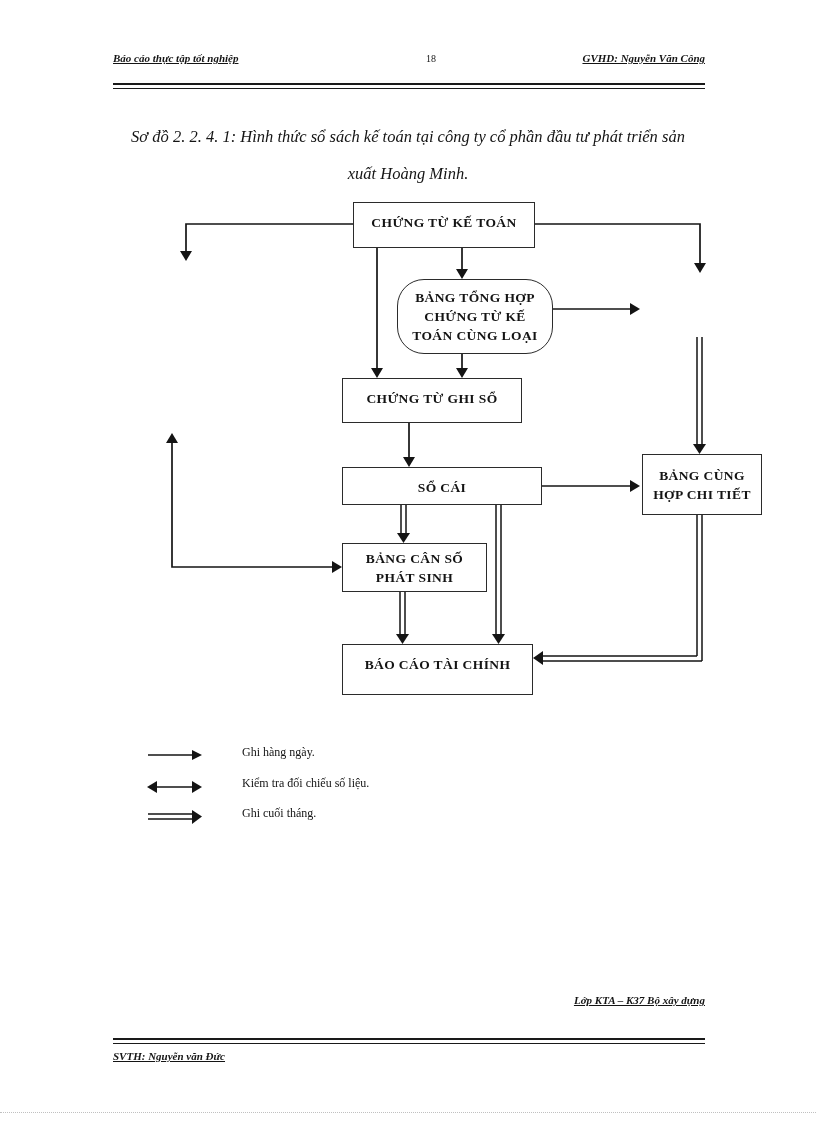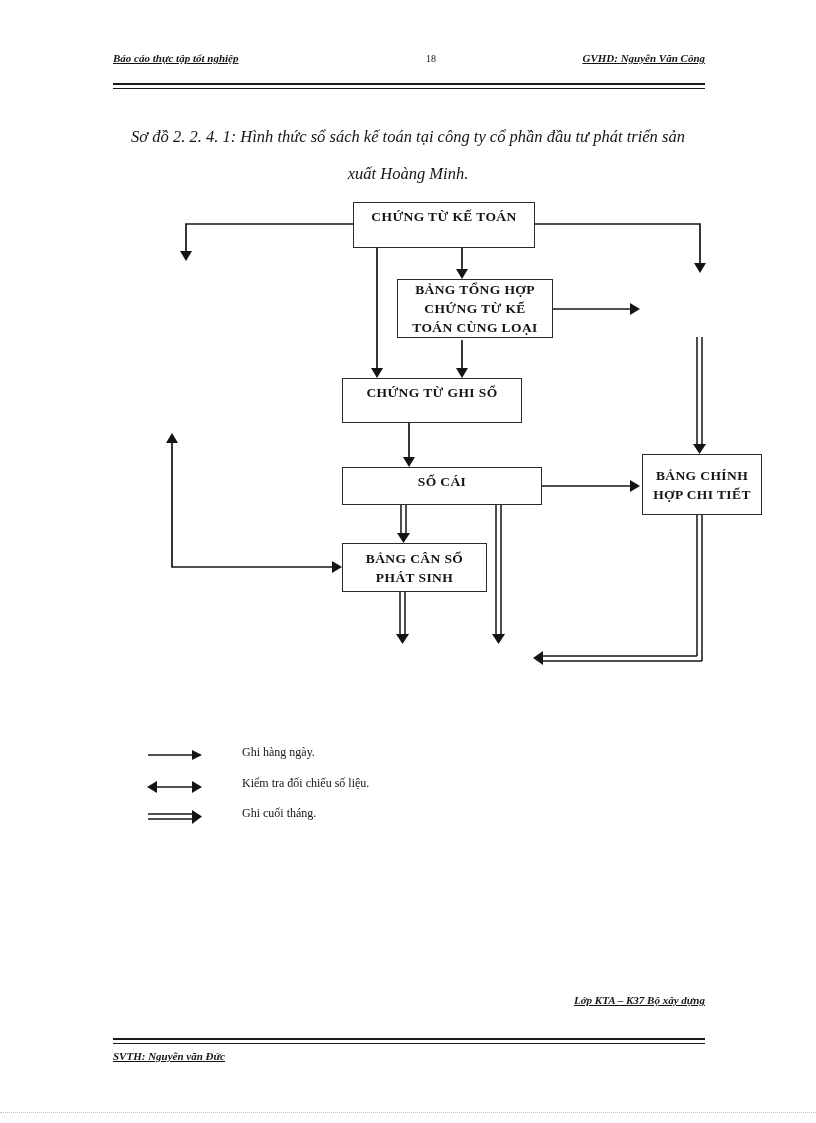--- a/index.html
+++ b/index.html
@@ -28,24 +28,24 @@
     font-style:italic;font-size:16.5px;text-align:center;line-height:37px;
   }
   
   .box{
     position:absolute;box-sizing:border-box;
     border:1.6px solid #2b2b2b;background:#ffffff;
     font-weight:bold;font-size:13.5px;letter-spacing:.4px;line-height:19px;
     text-align:center;white-space:pre-line;
     display:flex;justify-content:center;align-items:center;
   }
-  .box.top{align-items:flex-start;padding-top:4px;}
+  .box.top{align-items:flex-start;padding-top:10px;}
   #b1{left:353px;top:202px;width:182px;height:46px;}
   #b2{left:113px;top:261px;width:133px;height:51px;}
-  #b3{left:397px;top:279px;width:156px;height:59px;}
+  #b3{left:397px;top:279px;width:156px;height:75px;border-radius:27px;}
   #b4{left:640px;top:273px;width:123px;height:64px;}
   #b5{left:112px;top:371px;width:131px;height:61px;}
   #b6{left:342px;top:378px;width:180px;height:45px;}
   #b7{left:342px;top:467px;width:200px;height:38px;}
   #b8{left:642px;top:454px;width:120px;height:61px;}
   #b9{left:342px;top:543px;width:145px;height:49px;}
   #b10{left:342px;top:644px;width:191px;height:51px;}
   
   #connectors{position:absolute;left:0;top:0;pointer-events:none;}
   
@@ -114,24 +114,25 @@
       <polygon points="192,810 192,824 202,816.5"></polygon>
     </g>
   </svg>
 
   <div class="box top" id="b1">CHỨNG TỪ KẾ TOÁN</div>
   <div class="box" id="b3">BẢNG TỔNG HỢP
 CHỨNG TỪ KẾ
 TOÁN CÙNG LOẠI</div>
   <div class="box top" id="b6">CHỨNG TỪ GHI SỔ</div>
   <div class="box top" id="b7">SỔ CÁI</div>
-  <div class="box" id="b8">BẢNG CHÍNH
+  <div class="box" id="b8">BẢNG CÙNG
 HỢP CHI TIẾT</div>
   <div class="box" id="b9">BẢNG CÂN SỐ
 PHÁT SINH</div>
+  <div class="box top" id="b10">BÁO CÁO TÀI CHÍNH</div>
 
   <div class="legend-label" style="top:745px;">Ghi hàng ngày.</div>
   <div class="legend-label" style="top:776px;">Kiểm tra đối chiếu số liệu.</div>
   <div class="legend-label" style="top:806px;">Ghi cuối tháng.</div>
 
   <div class="dbl-rule" style="top:1038px;"></div>
   <div class="hdr-text" style="left:113px;top:1050px;">SVTH: Nguyễn văn Đức</div>
   <div class="hdr-text" style="right:111px;top:994px;">Lớp KTA – K37 Bộ xây dựng</div>
 
   <div class="dotted-bottom"></div>

